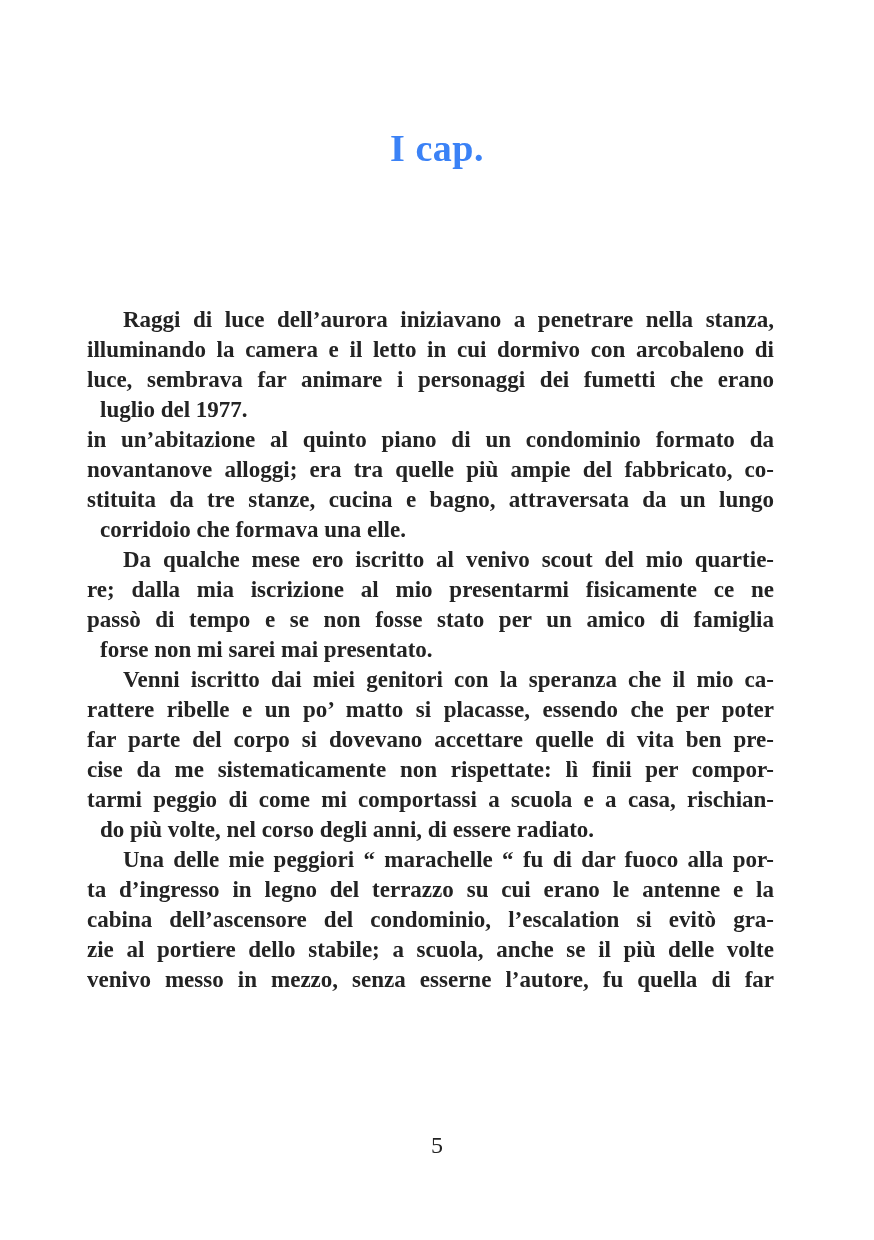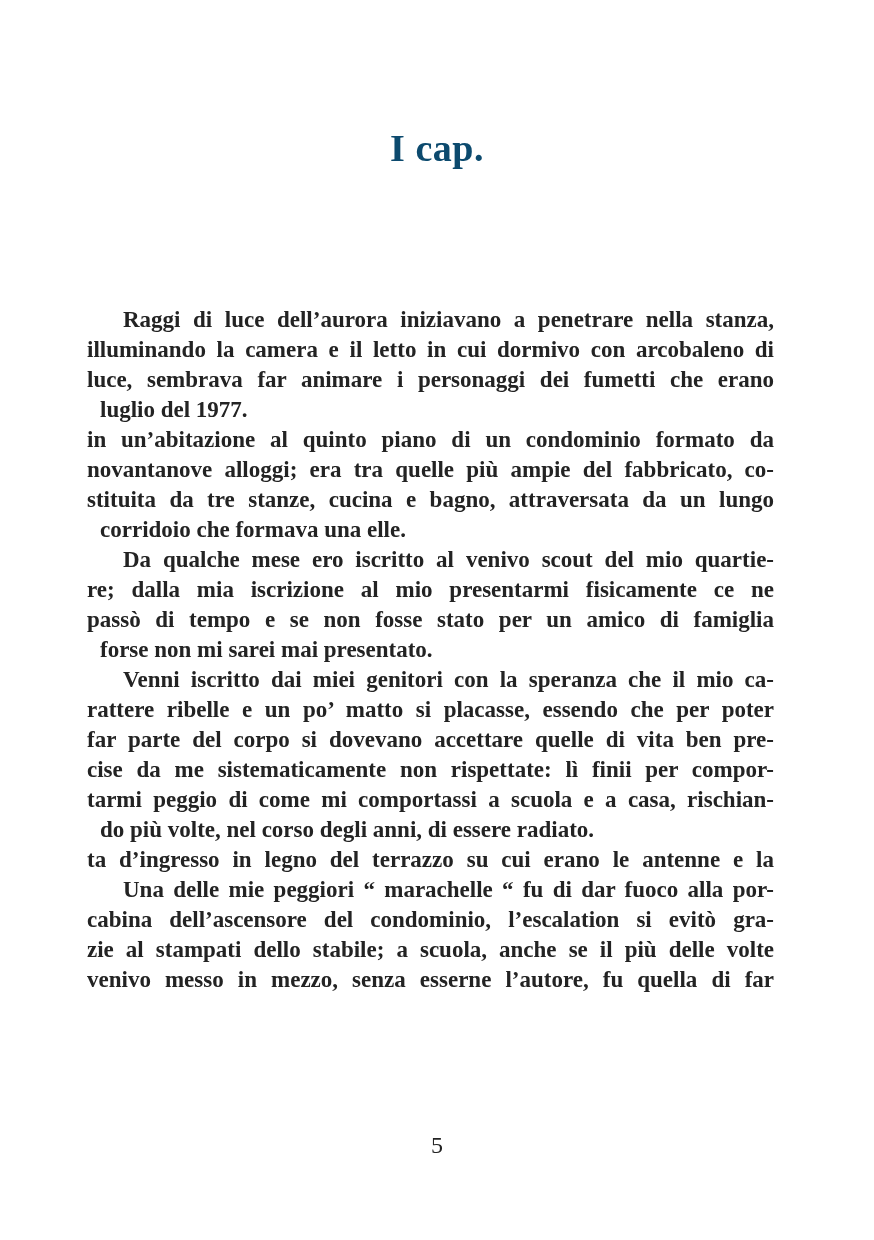--- a/index.html
+++ b/index.html
@@ -59,21 +59,21 @@
     width: 100%;
     text-align: center;
     font-size: 24px;
     color: #232323;
   }
 </style>
 </head>
 <body style="background: rgb(255, 255, 255);">
 
 <div class="page" style="color: rgb(35, 35, 35);">
-  <div class="heading" style="color: #0c4a6e;">I cap.</div>
+  <div class="heading" style="color: #3b82f6;">I cap.</div>
 
   <div class="body-text">
       <div class="paragraph">
         <div class="line first">Raggi di luce dell’aurora iniziavano a penetrare nella stanza,</div>
         <div class="line">illuminando la camera e il letto in cui dormivo con arcobaleno di</div>
         <div class="line">luce, sembrava far animare i personaggi dei fumetti che erano</div>
         <div class="line last">luglio del 1977.</div>
       </div>
       <div class="paragraph">
         <div class="line">in un’abitazione al quinto piano di un condominio formato da</div>
@@ -89,22 +89,22 @@
       </div>
       <div class="paragraph">
         <div class="line first">Venni iscritto dai miei genitori con la speranza che il mio ca-</div>
         <div class="line">rattere ribelle e un po’ matto si placasse, essendo che per poter</div>
         <div class="line">far parte del corpo si dovevano accettare quelle di vita ben pre-</div>
         <div class="line">cise da me sistematicamente non rispettate: lì finii per compor-</div>
         <div class="line">tarmi peggio di come mi comportassi a scuola e a casa, rischian-</div>
         <div class="line last">do più volte, nel corso degli anni, di essere radiato.</div>
       </div>
       <div class="paragraph">
+        <div class="line first">Una delle mie peggiori “ marachelle “ fu di dar fuoco alla por-</div>
         <div class="line">ta d’ingresso in legno del terrazzo su cui erano le antenne e la</div>
-        <div class="line first">Una delle mie peggiori “ marachelle “ fu di dar fuoco alla por-</div>
         <div class="line">cabina dell’ascensore del condominio, l’escalation si evitò gra-</div>
-        <div class="line">zie al stampati dello stabile; a scuola, anche se il più delle volte</div>
+        <div class="line">zie al portiere dello stabile; a scuola, anche se il più delle volte</div>
         <div class="line">venivo messo in mezzo, senza esserne l’autore, fu quella di far</div>
       </div>
     </div>
 
   <div class="page-number">5</div>
 </div>
 
 </body></html>

